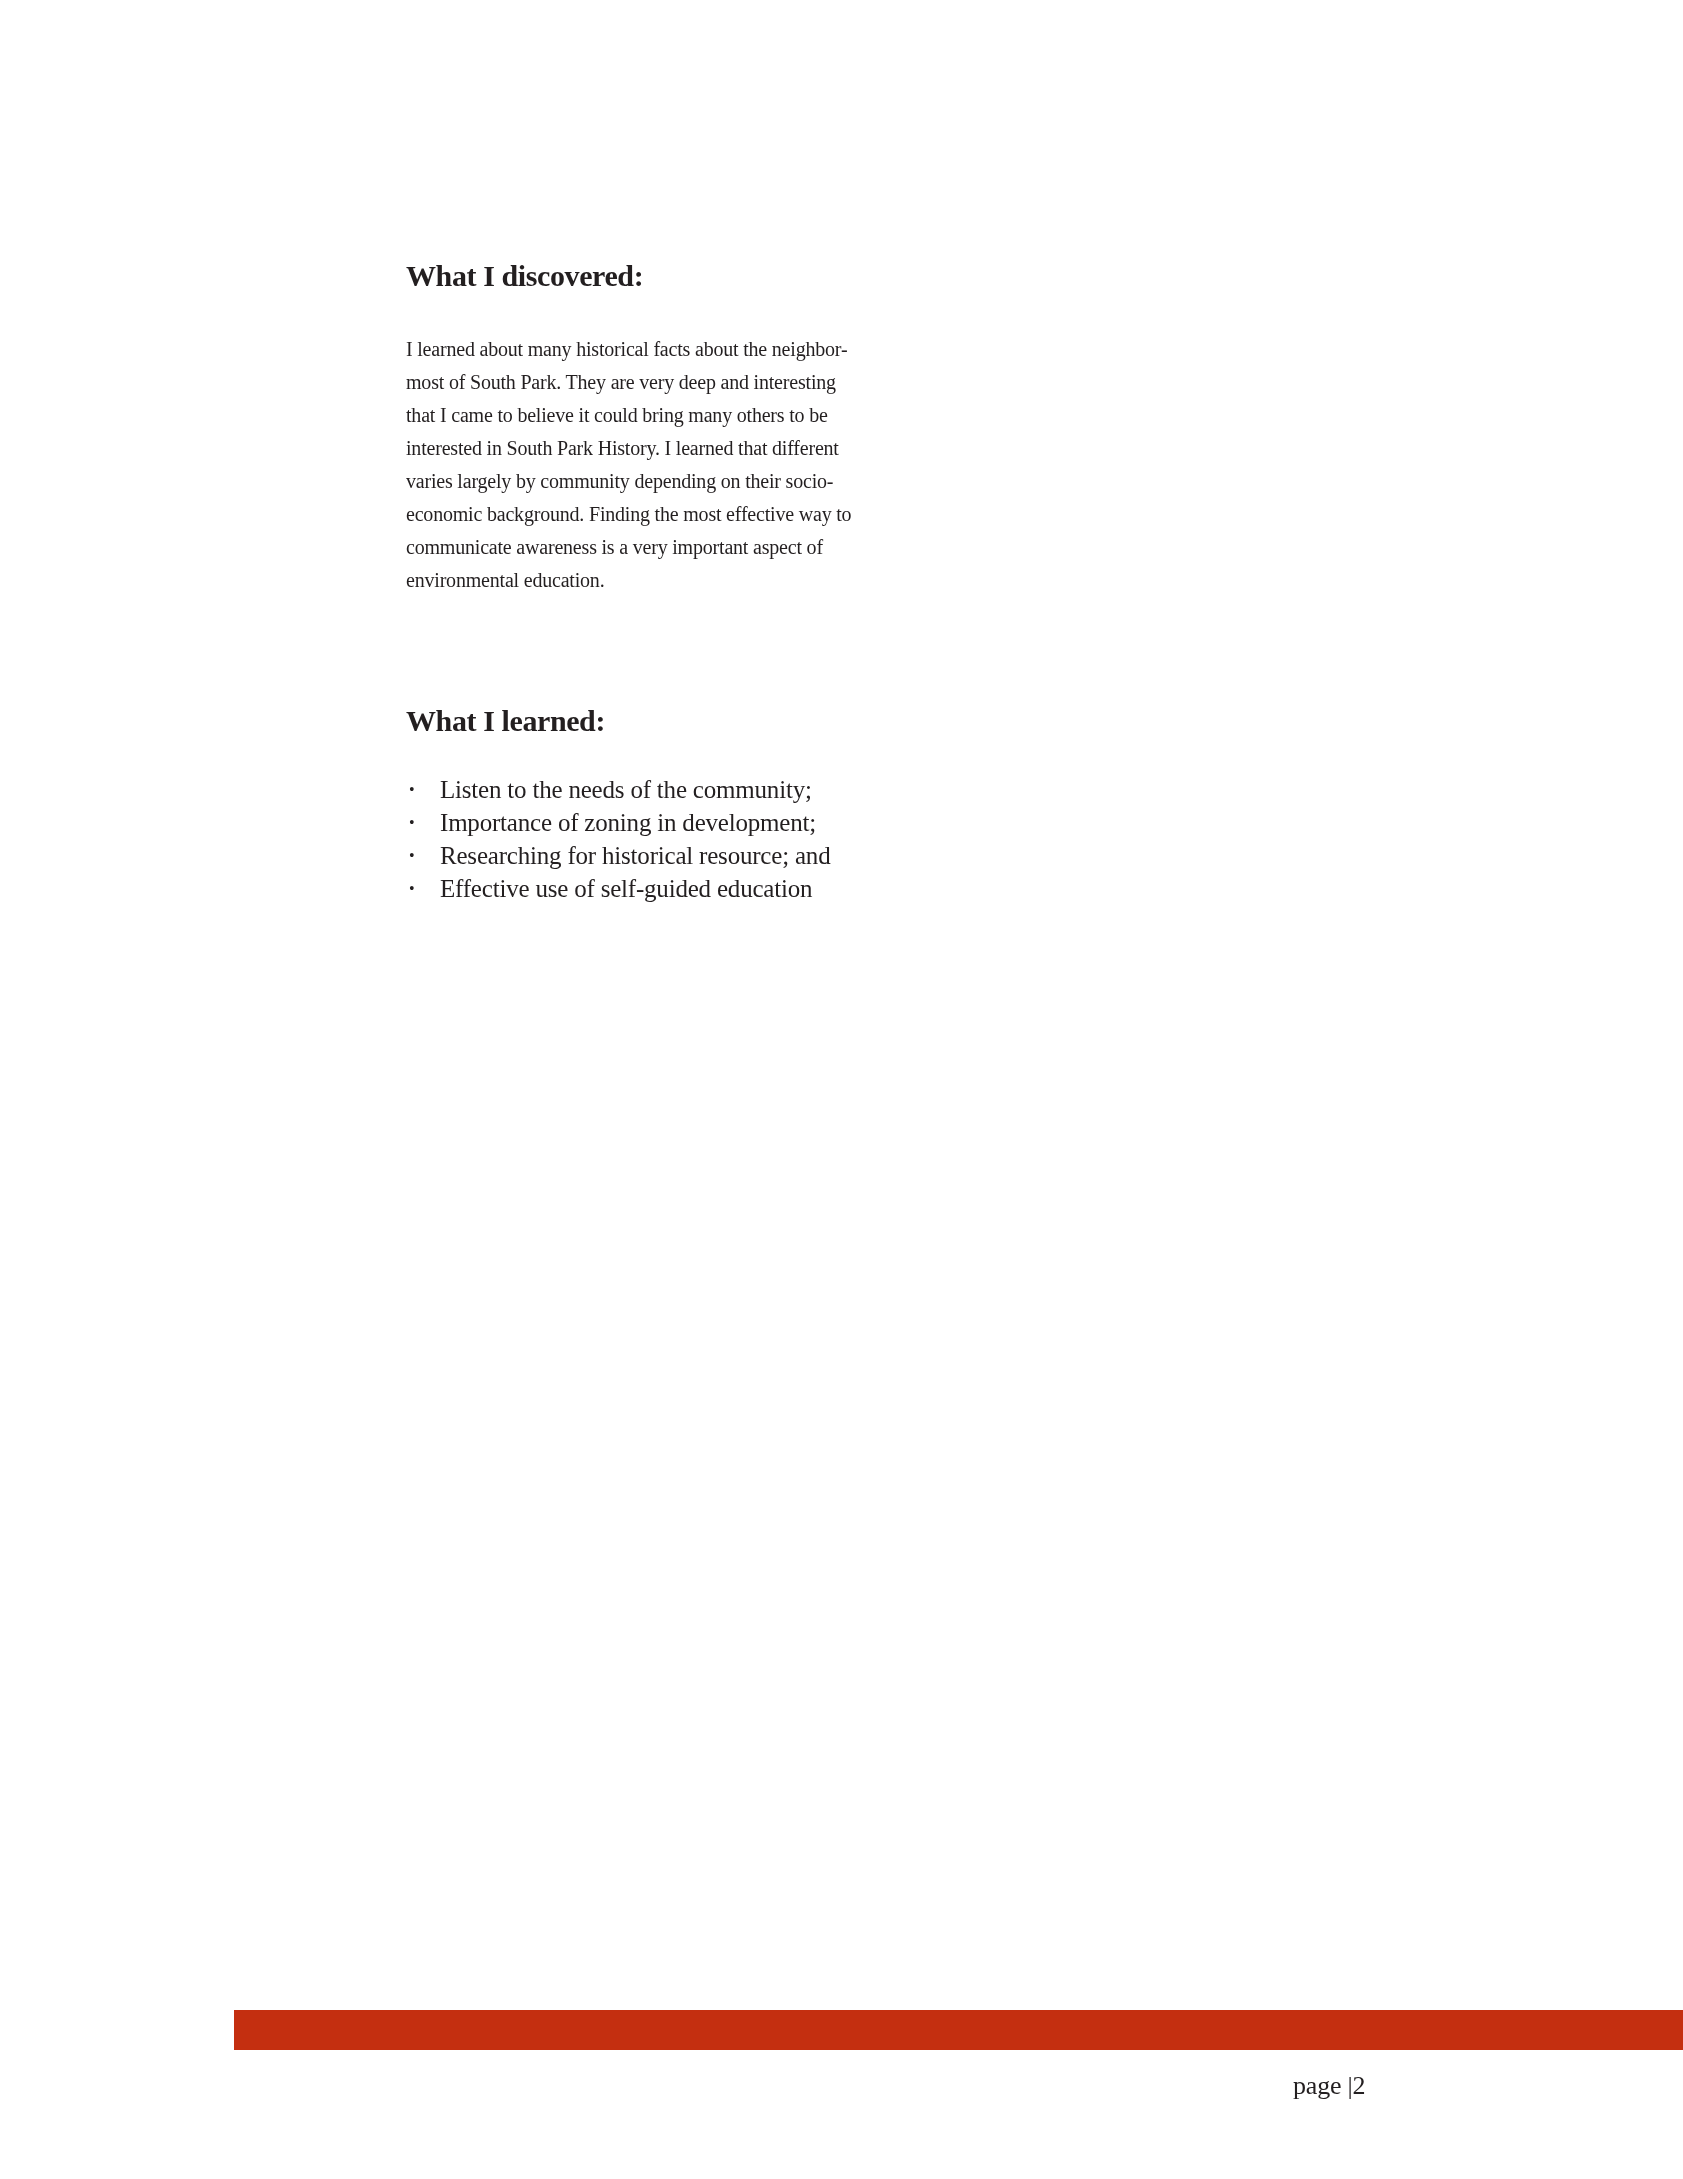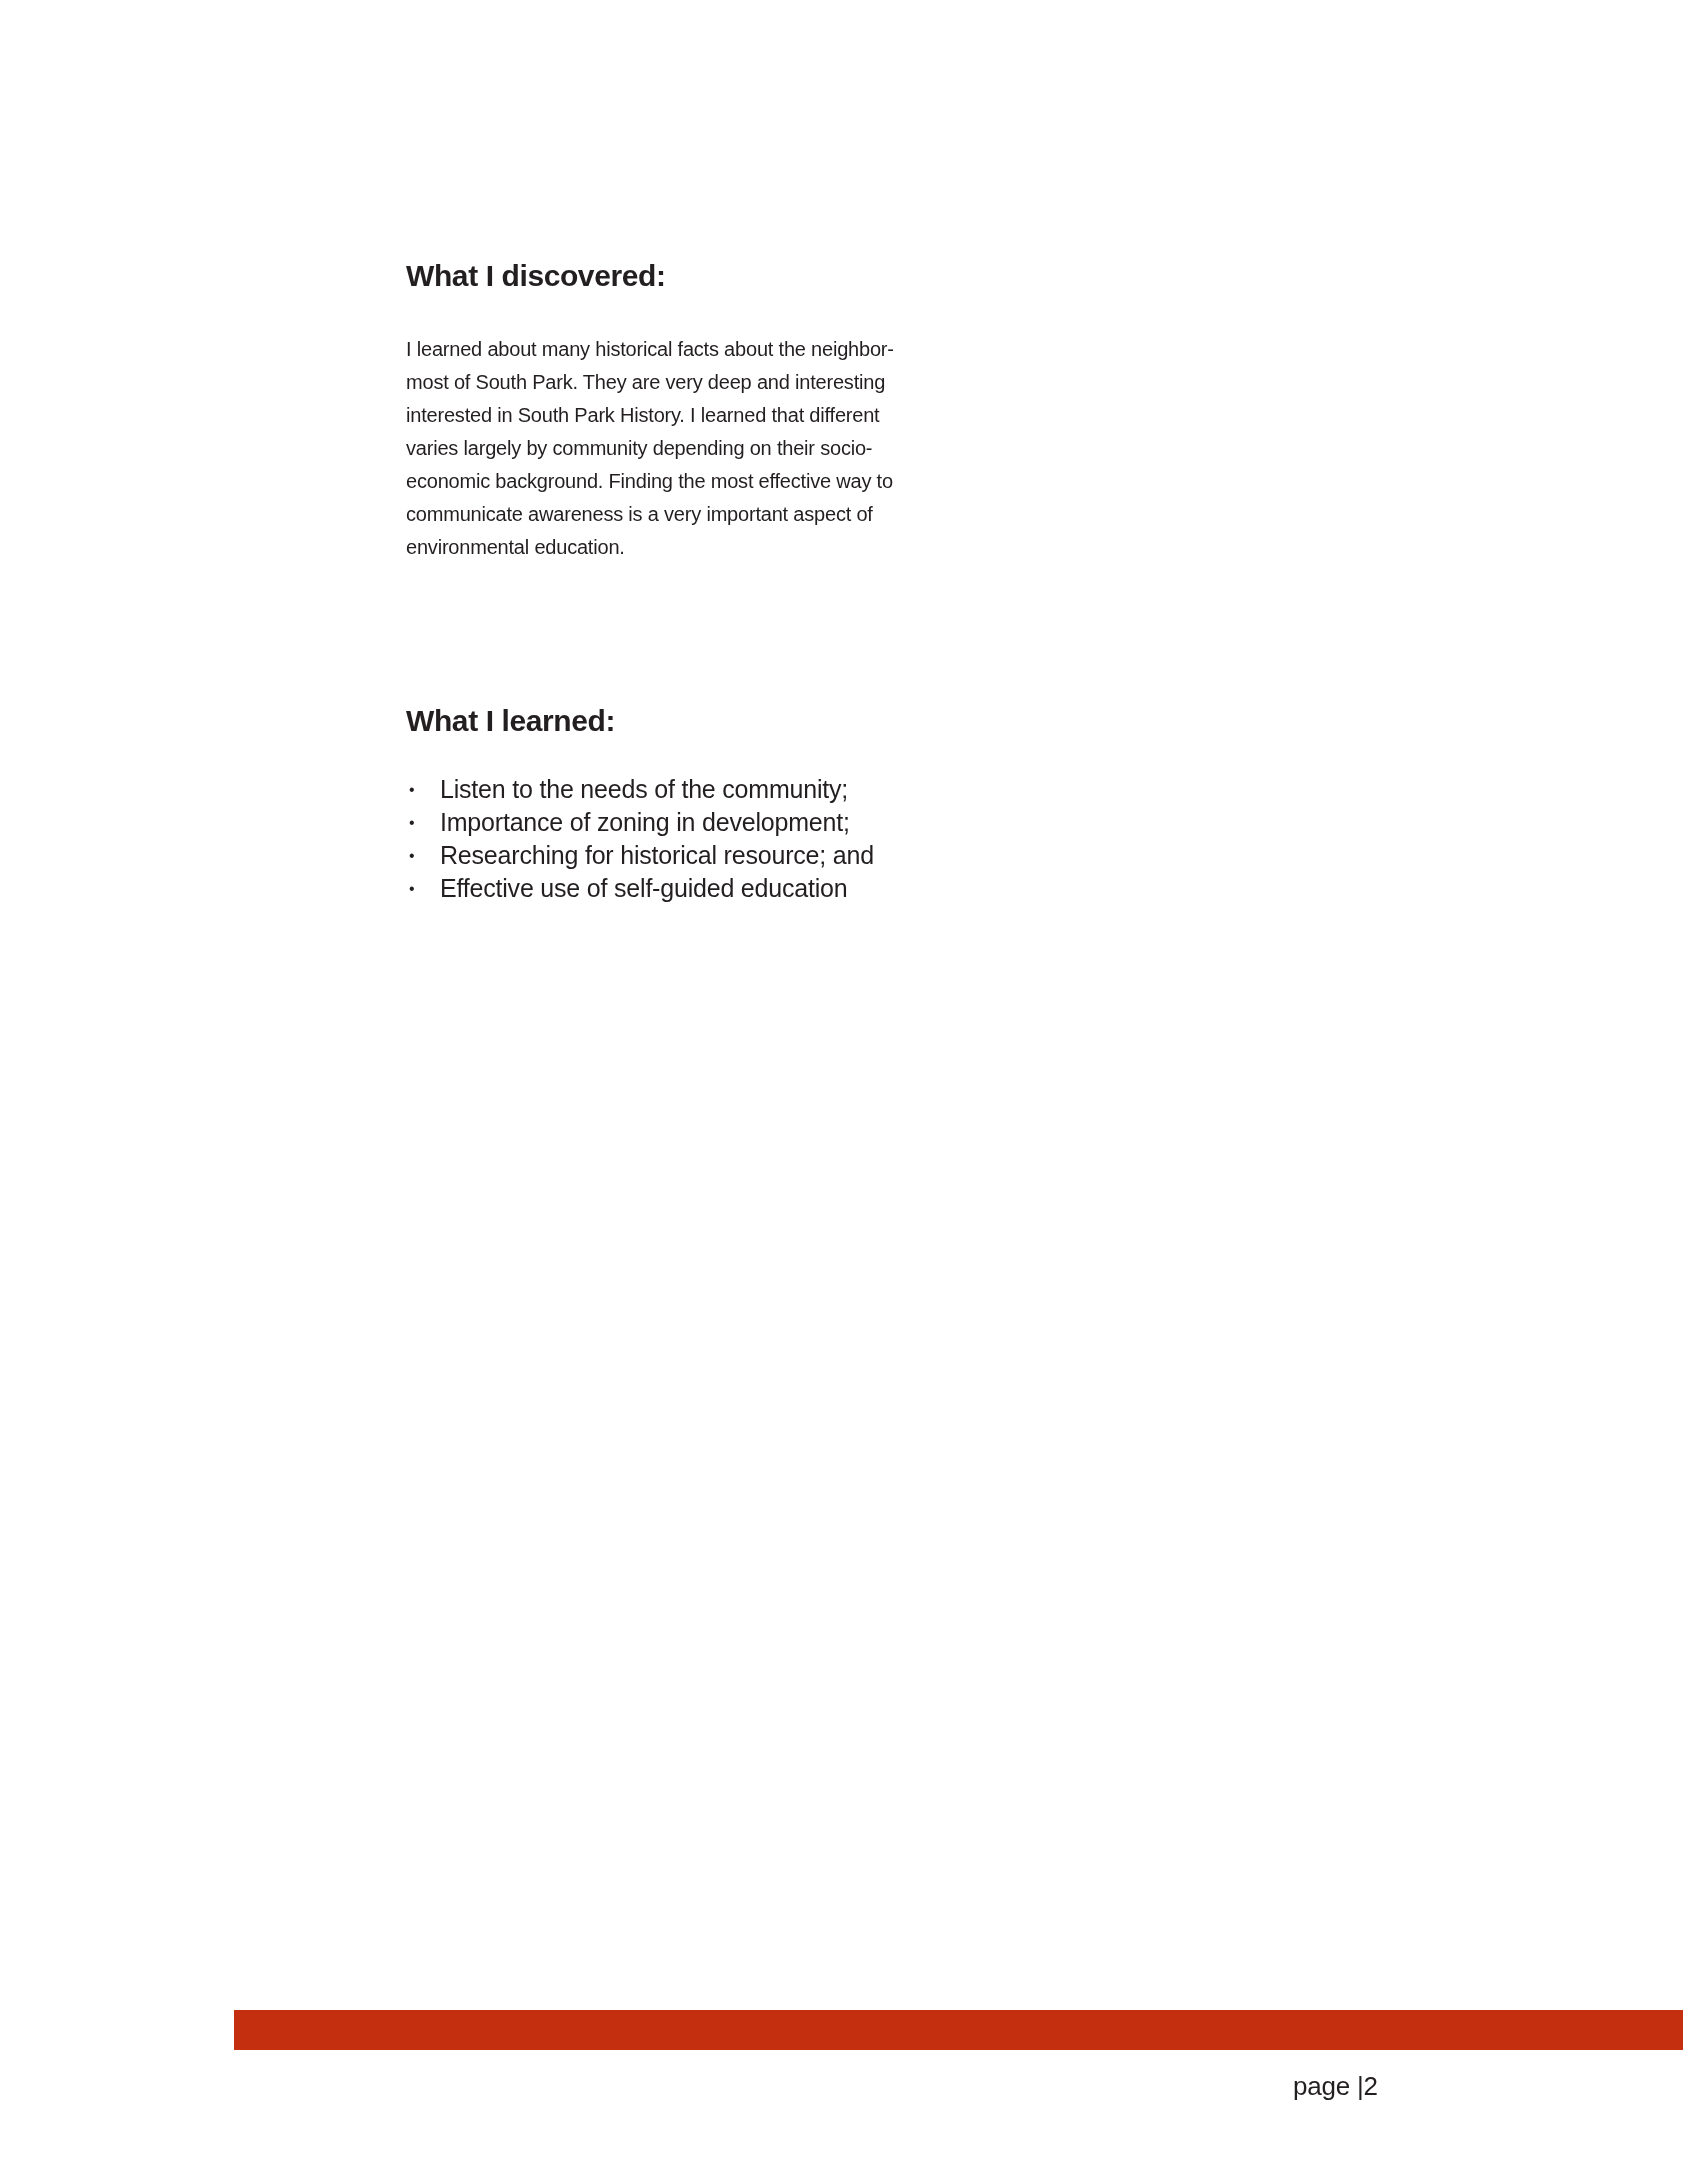--- a/index.html
+++ b/index.html
@@ -6,21 +6,21 @@
     margin: 0;
     padding: 0;
     background: #ffffff;
   }
   .page {
     position: relative;
     width: 1683px;
     height: 2179px;
     background: #ffffff;
     overflow: hidden;
-    font-family: Liberation Sans, sans-serif;
+    font-family: Liberation Serif, serif;
     color: #231f20;
   }
   .heading {
     position: absolute;
     left: 406px;
     font-size: 30px;
     font-weight: bold;
     letter-spacing: -0.4px;
     line-height: 34px;
     white-space: nowrap;
@@ -84,20 +84,21 @@
 </head>
 <body>
 
 <div class="page" style="color: rgb(35, 31, 32);">
 
   <div class="heading heading-discovered">What I discovered:</div>
 
   <div class="para">
     <div class="line">I learned about many historical facts about the neighbor-</div>
     <div class="line">most of South Park. They are very deep and interesting</div>
+    <div class="line">that I came to believe it could bring many others to be</div>
     <div class="line">interested in South Park History. I learned that different</div>
     <div class="line">varies largely by community depending on their socio-</div>
     <div class="line">economic background. Finding the most effective way to</div>
     <div class="line">communicate awareness is a very important aspect of</div>
     <div class="line">environmental education.</div>
   </div>
 
   <div class="heading heading-learned">What I learned:</div>
 
   <div class="bullets">

